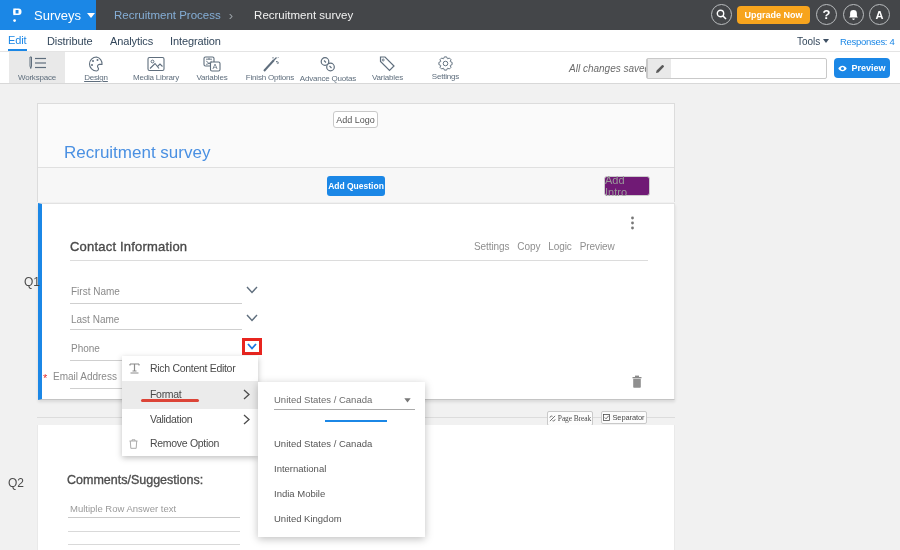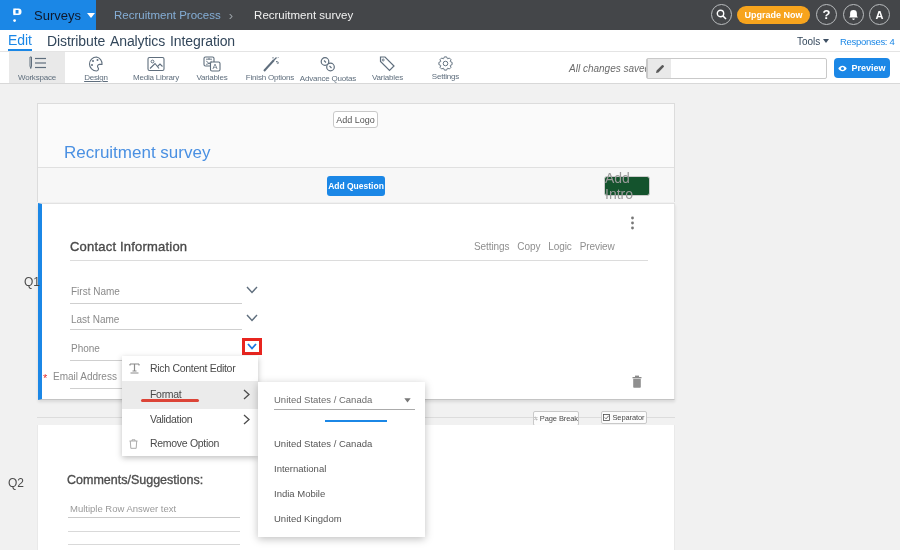--- a/index.html
+++ b/index.html
@@ -4,32 +4,32 @@
 <style>
 * { margin:0; padding:0; box-sizing:border-box; }
 html,body { width:900px; height:550px; overflow:hidden; }
 body { font-family:"Liberation Sans", sans-serif; position:relative; background:#f1f1f1; }
 .abs { position:absolute; }
 
 
 .topbar { left:0; top:0; width:900px; height:30px; background:#444649; }
 .logo { left:0; top:0; width:96px; height:30px; background:#1b87e6; color:#fff; display:flex; align-items:center; }
 .logo .pmark { margin-left:13px; }
-.logo .stext { font-size:13px; margin-left:12px; color:#0f172a; }
+.logo .stext { font-size:13px; margin-left:12px; color:#ffffff; }
 .logo .tri { width:0; height:0; border-left:4px solid transparent; border-right:4px solid transparent; border-top:5px solid #fff; margin-left:6px; }
 .crumb { left:114px; top:0; height:30px; display:flex; align-items:center; font-size:11.5px; }
 .crumb .c1 { color:#85aed6; }
 .crumb .sep { color:#9aa0a6; margin:0 21px 0 8px; font-size:13px; }
 .crumb .c2 { color:#f2f2f2; }
 .circ { width:21px; height:21px; border-radius:50%; border:1px solid #babdbf; display:flex; align-items:center; justify-content:center; color:#fff; }
-.upg { left:737px; top:6px; width:73px; height:18px; background:#f7a41d; border-radius:9px; color:#fff; font-size:9px; font-weight:bold; display:flex; align-items:center; justify-content:center; }
+.upg { left:737px; top:6px; width:73px; height:18px; background:#f7a41d; border-radius:4px; color:#fff; font-size:9px; font-weight:bold; display:flex; align-items:center; justify-content:center; }
 
 
 .tabs { left:0; top:30px; width:900px; height:22px; background:#fff; border-bottom:1px solid #e4e4e4; }
-.tab { position:absolute; top:0; height:21px; font-size:14px; letter-spacing:-0.1px; color:#33475b; display:flex; align-items:center; }
+.tab { position:absolute; top:0; height:21px; font-size:11px; letter-spacing:-0.1px; color:#33475b; display:flex; align-items:center; }
 .tab.active { color:#1b87e6; border-bottom:2px solid #1b87e6; }
 .tools { position:absolute; top:0; height:22px; font-size:10px; color:#33475b; display:flex; align-items:center; }
 .resp { white-space:nowrap; position:absolute; top:0; height:22px; font-size:9.5px; letter-spacing:-0.3px; color:#1b87e6; display:flex; align-items:center; }
 
 
 .toolbar { left:0; top:52px; width:900px; height:32px; background:#fff; border-bottom:1px solid #d8d8d8; }
 .titem { position:absolute; top:0; height:31px; text-align:center; color:#5f6e7d; }
 .titem .lbl { white-space:nowrap; letter-spacing:-0.2px; font-size:8px; display:block; margin-top:1px; color:#5f6e7d; }
 .titem svg { display:block; margin:4px auto 0; }
 .titem.active { background:#e9e9e9; }
@@ -38,21 +38,21 @@
 .urlbox .utext { flex:1; font-size:9.5px; letter-spacing:-0.45px; color:#394b59; line-height:19px; padding-left:5px; white-space:nowrap; overflow:hidden; }
 .urlbox .pedit { width:24px; background:#e9e9e9; border-left:1px solid #c9c9c9; display:flex; align-items:center; justify-content:center; }
 .pbtn { left:834px; top:58px; width:56px; height:20px; background:#1b87e6; border-radius:4px; color:#fff; font-size:9px; font-weight:bold; display:flex; align-items:center; justify-content:center; }
 
 
 .cardA { left:37px; top:103px; width:638px; height:99px; background:#fafafa; border:1px solid #dcdcdc; }
 .addlogo { left:333px; top:111px; width:45px; height:17px; background:#fff; border:1px solid #c9c9c9; border-radius:3px; font-size:9px; color:#555; display:flex; align-items:center; justify-content:center; }
 .stitle { left:64px; top:143px; font-size:17px; color:#4a90e2; }
 .arow { left:38px; top:167px; width:636px; height:35px; border-top:1px solid #e0e0e0; background:#f7f7f7; }
 .addq { white-space:nowrap; left:327px; top:176px; width:58px; height:20px; background:#1b87e6; border-radius:3px; color:#fff; font-size:8.5px; font-weight:bold; display:flex; align-items:center; justify-content:center; }
-.addintro { left:604px; top:176px; width:46px; height:20px; background:#14532d; border:1px solid #ccc; border-radius:3px; color:#9a9a9a; font-size:14px; display:flex; align-items:center; justify-content:center; }
+.addintro { left:604px; top:176px; width:46px; height:20px; background:#701a75; border:1px solid #ccc; border-radius:3px; color:#9a9a9a; font-size:11px; display:flex; align-items:center; justify-content:center; }
 
 .q1 { left:38px; top:203px; width:637px; height:197px; background:#fff; border:1px solid #e2e2e2; border-bottom:1px solid #c4c4c4; border-left:4px solid #1b87e6; box-shadow:0 2px 3px rgba(0,0,0,0.10); }
 .qlabel { font-size:12px; color:#4c4c4c; }
 .qactions { left:474px; top:217px; font-size:10px; color:#8f8f8f; letter-spacing:-0.1px;margin-top:24px; }
 .qactions span { margin-right:8px; }
 .qtitle { left:70px; top:239px; font-size:13px; font-weight:normal; letter-spacing:0.2px; color:#4a4a4a; -webkit-text-stroke:0.35px #4a4a4a; }
 .qhr { left:70px; top:260px; width:578px; height:1px; background:#dcdcdc; }
 .field { position:absolute; font-size:10px; color:#8a8a8a; }
 .fline { position:absolute; height:1px; background:#cfcfcf; }
 .chev { position:absolute; }
@@ -250,21 +250,21 @@
 <div class="abs field" style="left:53px; top:371px;">Email Address</div>
 <div class="abs fline" style="left:70px; top:388px; width:52px;"></div>
 
 <svg class="abs trash1" width="10" height="13" viewBox="0 0 10 13">
     <rect x="0.5" y="2" width="9" height="1.3" fill="#8a8a8a"></rect>
     <rect x="3" y="0.6" width="4" height="1.6" fill="#8a8a8a"></rect>
     <path d="M1.2 3.8 H8.8 V12 A0.8 0.8 0 0 1 8 12.8 H2 A0.8 0.8 0 0 1 1.2 12 Z" fill="#8f8f8f"></path>
   </svg>
 
 <div class="abs divrow"></div>
-<div class="abs pbreak" style="left:533px; top:411px; width:46px; height:15px;"><svg width="7" height="7" viewBox="0 0 8 8" style="margin-right:2px;">
+<div class="abs pbreak" style="left:547px; top:411px; width:46px; height:15px;font-family:Liberation Serif, serif;"><svg width="7" height="7" viewBox="0 0 8 8" style="margin-right:2px;">
       <path d="M1 3 A2 2 0 0 1 4 1.5 M7 5 A2 2 0 0 1 4 6.5 M1 7 L7 1" fill="none" stroke="#4c4c4c" stroke-width="0.9"></path>
     </svg>Page Break</div>
 <div class="abs pbreak" style="left:601px; top:411px; width:46px; height:13px;"><svg width="7" height="7" viewBox="0 0 8 8" style="margin-right:2px;">
       <rect x="0.5" y="0.5" width="7" height="7" fill="none" stroke="#4c4c4c" stroke-width="0.9"></rect>
       <path d="M2 4 L3.5 5.5 L6.5 2" fill="none" stroke="#4c4c4c" stroke-width="0.9"></path>
     </svg>Separator</div>
 
 <div class="abs q2"></div>
 <div class="abs qlabel" style="left:8px; top:476px;">Q2</div>
 <div class="abs q2t">Comments/Suggestions:</div>

